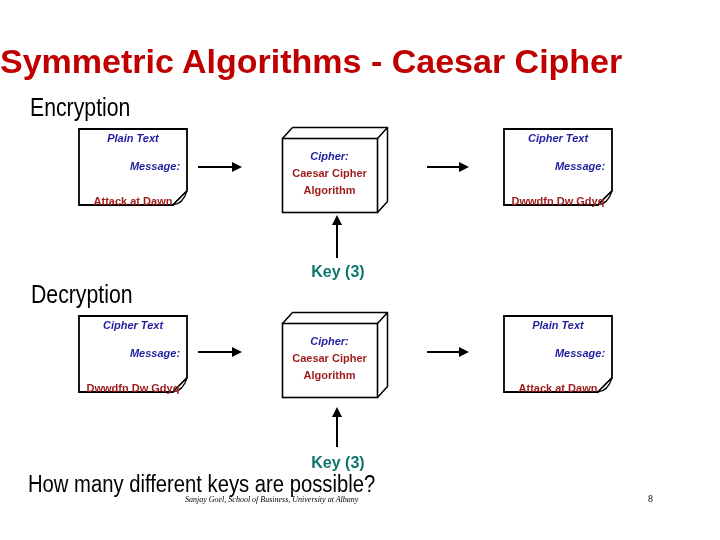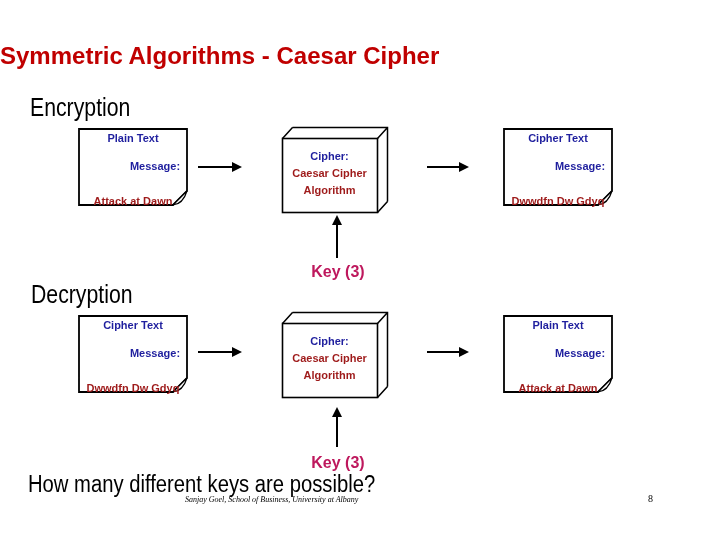--- a/index.html
+++ b/index.html
@@ -6,21 +6,21 @@
   body {
     width: 720px; height: 540px;
     background: #ffffff;
     font-family: "Liberation Sans", sans-serif;
     overflow: hidden;
   }
   .slide { position: relative; width: 720px; height: 540px; background: #fff; }
 
   .title {
     position: absolute; left: 0; top: 42px; width: 615px;
-    font-size: 24px; font-weight: bold; color: #C00000;
+    font-size: 34px; font-weight: bold; color: #C00000;
     letter-spacing: 0px; white-space: nowrap;
   }
 
   .heading {
     position: absolute;
     font-size: 25px; font-weight: normal; color: #000;
     transform: scaleX(0.85); transform-origin: left top;
     white-space: nowrap;
   }
   .heading-enc { left: 30px; top: 93px; }
@@ -30,21 +30,21 @@
   .note { position: absolute; width: 110px; height: 78px; }
   .note svg { position: absolute; left: 0; top: 0; width: 100%; height: 100%; }
   .note-content {
     position: absolute; left: 0; top: 0; right: 0; bottom: 0;
     text-align: center; font-size: 11px; font-weight: bold; line-height: 13px;
   }
   .note-title { margin-top: 4px; }
   .note-msg   { margin-top: 15px; margin-left: 44px; }
   .note-val   { margin-top: 22px; white-space: nowrap; }
 
-  .blue { color: #1F1F9E; }
+  .blue { color: #1F1F9E; font-style: italic; }
   .red  { color: #9E1A1A; }
 
   
   .box3d { position: absolute; width: 108px; height: 99px; }
   .box3d svg { position: absolute; left: 0; top: 0; }
   .box3d-content {
     position: absolute; left: 1px; top: 23px; width: 95px; height: 74px;
     text-align: center; font-size: 11px; font-weight: bold;
     line-height: 17px; padding-top: 10px; box-sizing: border-box;
     white-space: nowrap;
@@ -67,21 +67,21 @@
     width: 2px; background: #000;
   }
   .varrow::after {
     content: ''; position: absolute; left: 2px; top: 0; width: 0; height: 0;
     border-bottom: 10px solid #000;
     border-left: 5px solid transparent; border-right: 5px solid transparent;
   }
 
   .key-label {
     position: absolute; left: 288px; width: 100px; text-align: center;
-    font-size: 16px; font-weight: bold; color: #be185d; white-space: nowrap;
+    font-size: 16px; font-weight: bold; color: #0f766e; white-space: nowrap;
   }
 
   .question {
     position: absolute; left: 28px; top: 471px;
     font-size: 23px; color: #000;
     transform: scaleX(0.88); transform-origin: left top;
     white-space: nowrap;
   }
 
   .footer-credit {

